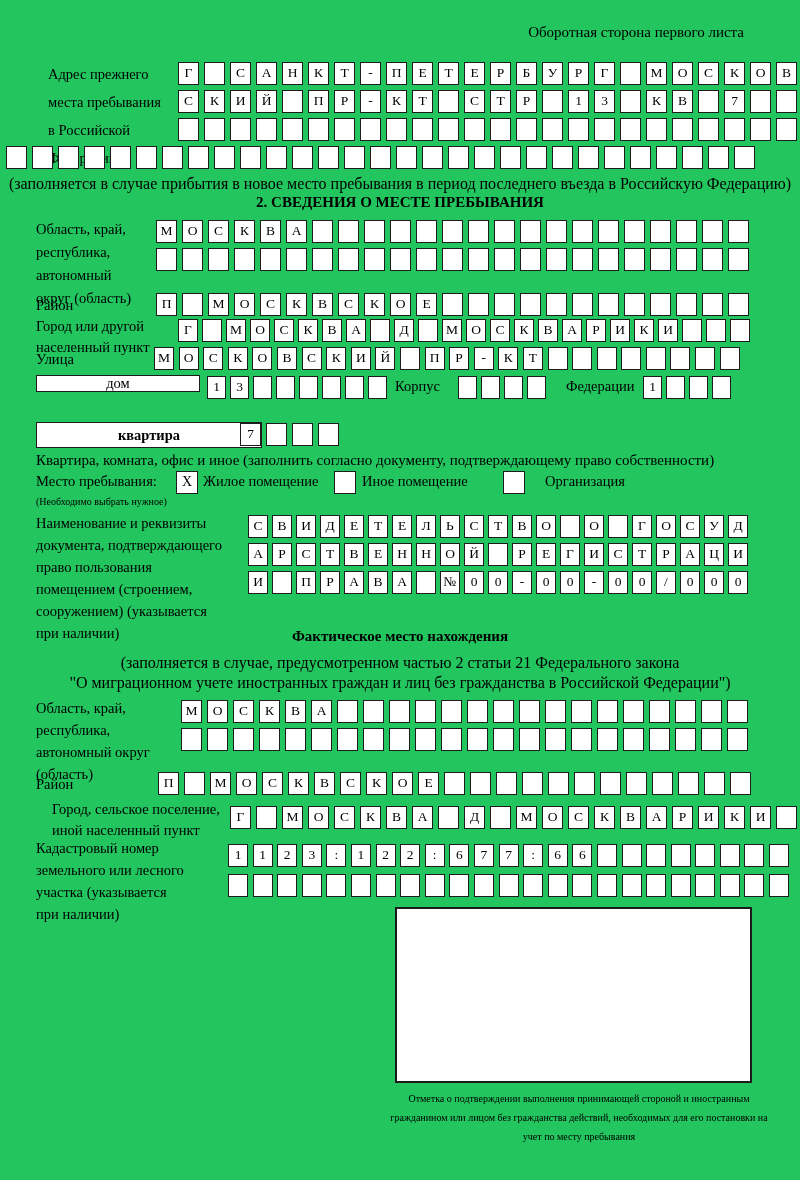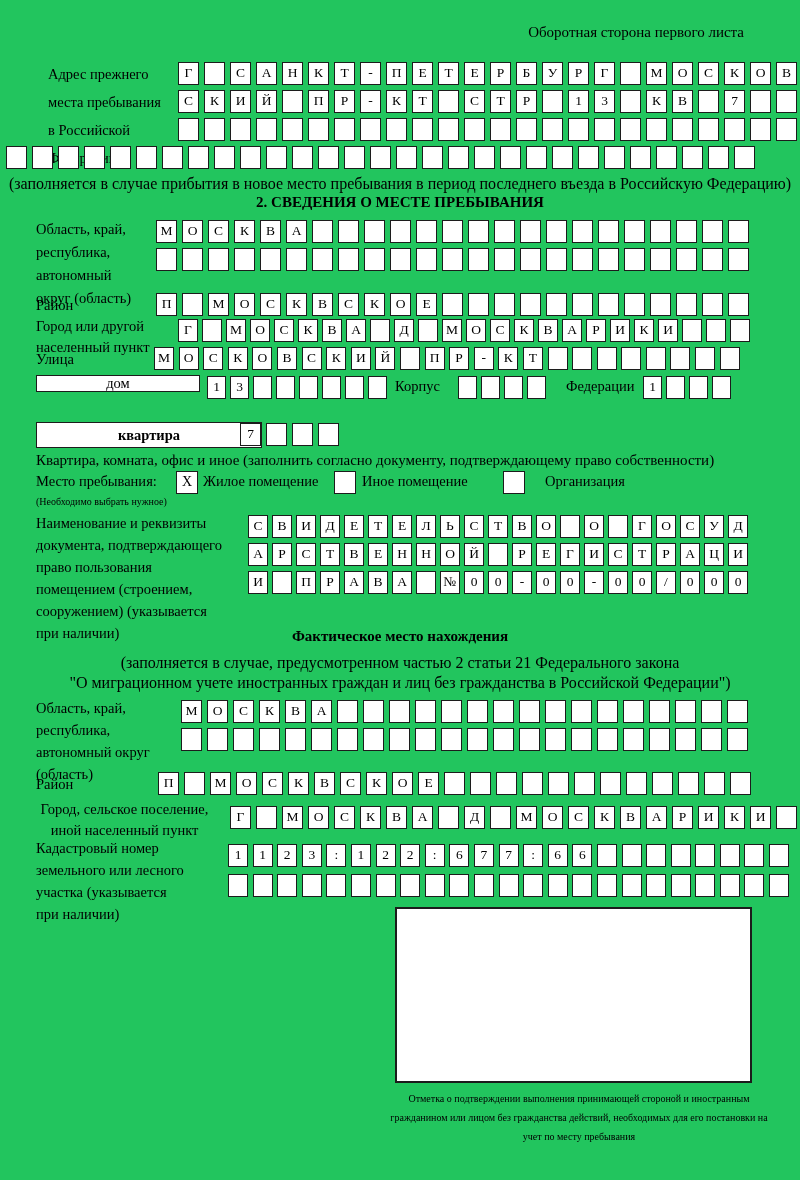--- a/index.html
+++ b/index.html
@@ -490,21 +490,21 @@
       <span class="cell"></span>
       <span class="cell"></span>
       <span class="cell"></span>
       <span class="cell"></span>
       <span class="cell"></span>
       <span class="cell"></span>
       <span class="cell"></span>
       <span class="cell"></span>
     </div>
 
-  <div class="lbl" style="left:32px;top:799px;width:185px;text-align:center;">Город, сельское поселение,
+  <div class="lbl" style="left:52px;top:799px;width:185px;">Город, сельское поселение,
 иной населенный пункт</div>
   <div class="row" style="left:230px;top:806px;">
       <span class="cell">Г</span>
       <span class="cell"></span>
       <span class="cell">М</span>
       <span class="cell">О</span>
       <span class="cell">С</span>
       <span class="cell">К</span>
       <span class="cell">В</span>
       <span class="cell">А</span>

